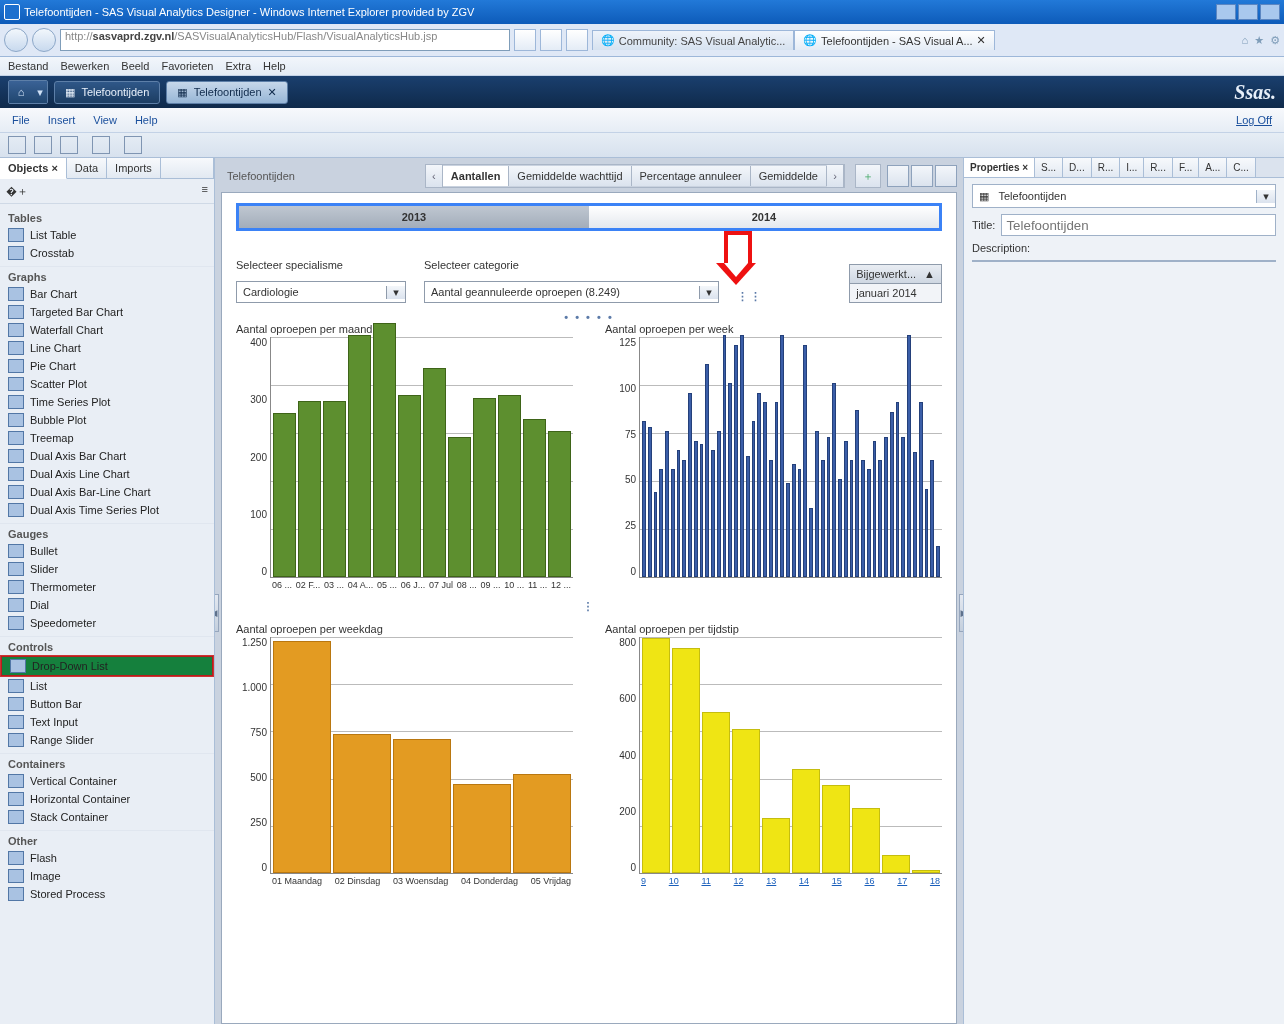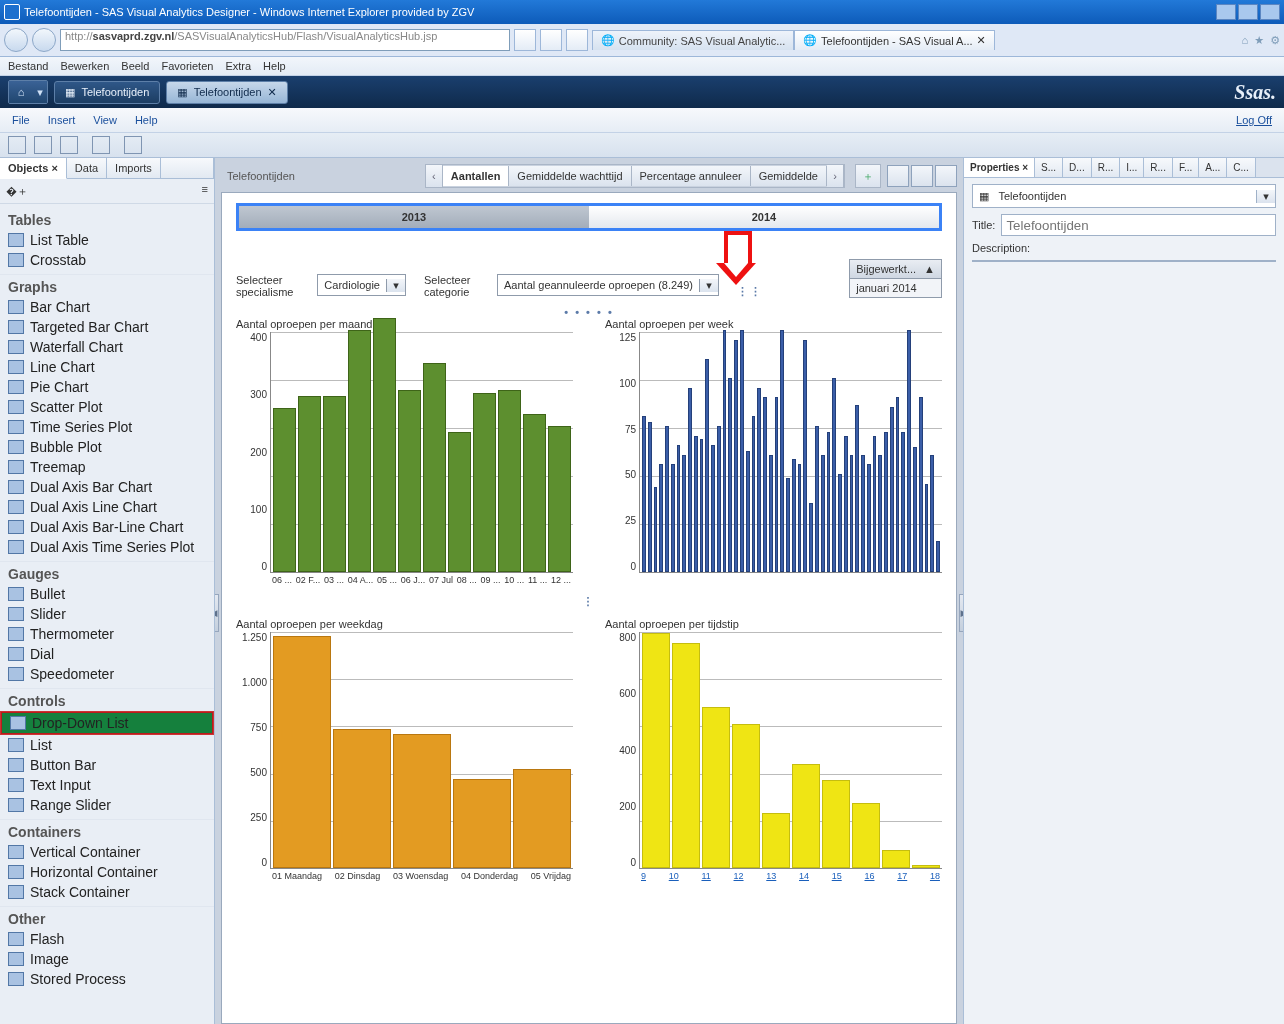--- a/index.html
+++ b/index.html
@@ -29,21 +29,21 @@
 .sas-menu .logoff{margin-left:auto;text-decoration:underline;cursor:pointer}
 .sas-tool{background:linear-gradient(#e6edf5,#d7e1ee);border-bottom:1px solid #aabed7;padding:3px 8px;display:flex;gap:8px}
 .sas-tool .ico{width:16px;height:16px;border:1px solid #7f95b2}
 
 .work{display:flex;height:calc(1024px - 20px - 28px - 22px - 32px - 26px - 24px);}
 .left-panel{width:214px;background:#e9eef5;border-right:1px solid #aabed7;display:flex;flex-direction:column}
 .ptabs{display:flex;background:#d6e0ec;border-bottom:1px solid #aabed7}
 .ptab{padding:4px 8px;border-right:1px solid #aabed7;background:linear-gradient(#f7f9fc,#e2e9f2)}
 .ptab.active{background:#fff;border-bottom:1px solid #fff;margin-bottom:-1px;font-weight:700}
 .ptool{display:flex;justify-content:space-between;padding:4px 6px;border-bottom:1px solid #cfd9e6}
-.ptree{overflow:auto;padding:4px 0;font-size:14px}
+.ptree{overflow:auto;padding:4px 0;font-size:11px}
 .ptree .sect{color:#555;font-weight:700;padding:4px 8px 2px;border-top:1px solid #e0e6ef;margin-top:4px}
 .ptree .sect:first-child{border-top:none;margin-top:0}
 .ptree .item{display:flex;align-items:center;gap:6px;padding:2px 8px;color:#222;cursor:default}
 .ptree .item.sel{background:#15803d;border:2px solid #b91c1c;outline:1px solid #c33;outline-offset:-1px}
 .ptree .oi{width:14px;height:12px;border:1px solid #5277a6;background:#a9c2e2}
 
 .canvas{flex:1;background:#c9d2df;position:relative;padding:6px;display:flex;flex-direction:column;gap:4px;overflow:hidden}
 .ctop{display:flex;align-items:center;justify-content:space-between}
 .bc{color:#555;padding:2px 6px}
 .rtabs{display:flex;align-items:center;border:1px solid #aab6c7}
@@ -52,21 +52,21 @@
 .rtab.active{background:#fff;font-weight:700}
 .rtabs .plus{width:24px;height:22px;display:flex;align-items:center;justify-content:center;background:linear-gradient(#f3f6fa,#dbe3ee);margin-left:4px;border:1px solid #aab6c7;color:#4a6}
 .viewctl{display:flex;gap:2px}
 .viewctl div{width:20px;height:20px;border:1px solid #8ea2bc;background:linear-gradient(#f3f6fa,#dbe3ee)}
 .report{background:#fff;border:1px solid #9aa9bd;flex:1;padding:10px 14px;overflow:hidden}
 .yearbar{display:flex;border:3px solid #3b82f6;height:22px;margin-bottom:28px}
 .yearbar div{flex:1;display:flex;align-items:center;justify-content:center;font-weight:700;color:#333}
 .yearbar .y1{background:linear-gradient(#bfc7d1,#a3adba)}
 .yearbar .y2{background:linear-gradient(#fff,#e4e8ee)}
 .filters{display:flex;align-items:flex-end;gap:18px;margin-bottom:8px;position:relative}
-.fblock{display:flex;flex-direction:row;gap:10px}
+.fblock{display:flex;flex-direction:column;gap:10px}
 .fblock label{color:#333}
 .drop{border:1px solid #8f9bab;background:#fff;display:flex;align-items:center;height:20px}
 .drop span{padding:0 6px;flex:1;white-space:nowrap;overflow:hidden}
 .drop .arrow{width:18px;border-left:1px solid #8f9bab;background:linear-gradient(#f3f6fa,#dbe3ee);text-align:center}
 .handle{color:#5b7aa8;letter-spacing:2px;font-weight:700;cursor:grab}
 .bijg{border:1px solid #8f9bab;margin-left:auto}
 .bijg .hd{background:linear-gradient(#e9edf3,#cfd7e2);padding:3px 6px;border-bottom:1px solid #8f9bab;display:flex;justify-content:space-between;gap:8px}
 .bijg .val{padding:3px 6px;background:#f2f4f8}
 .red-arrow{position:absolute;left:488px;top:-28px;pointer-events:none}
 .red-arrow .shaft{width:20px;height:28px;border:4px solid #e11;border-bottom:none;background:transparent}

